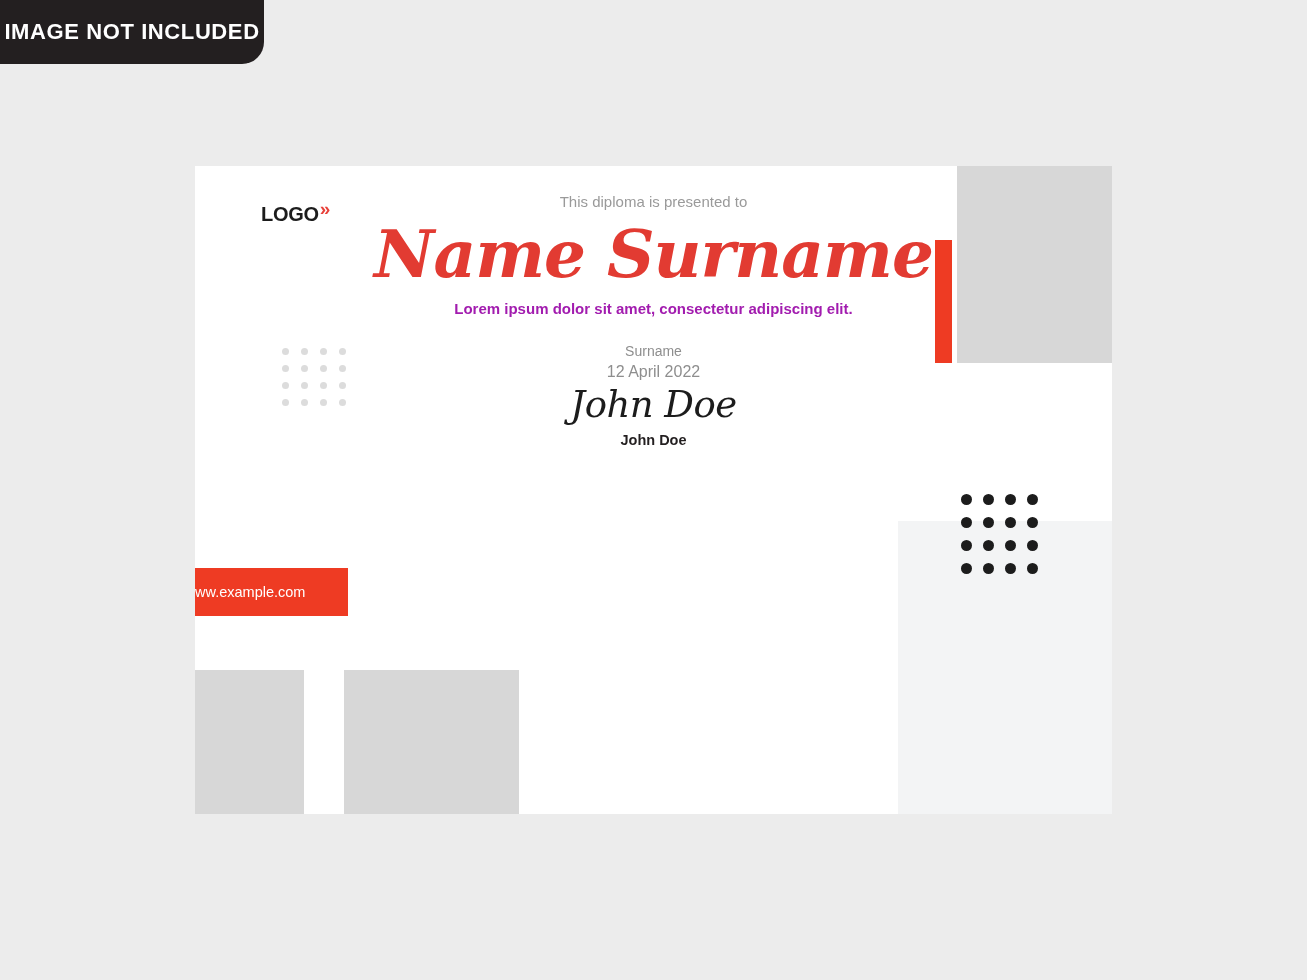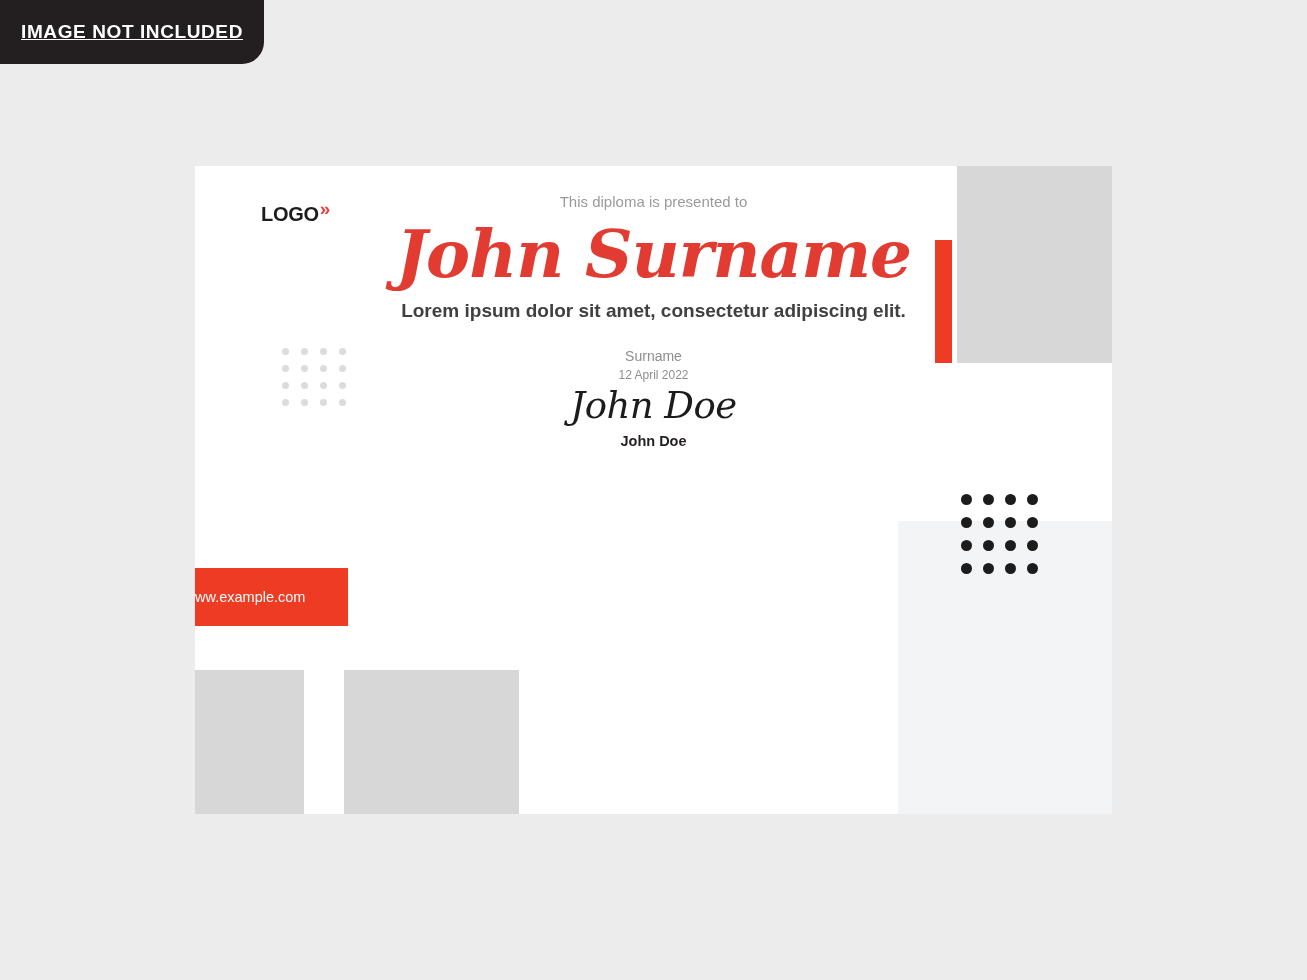--- a/index.html
+++ b/index.html
@@ -23,24 +23,23 @@
     width: 264px;
     height: 64px;
     background: #231f20;
     border-bottom-right-radius: 22px;
     display: flex;
     align-items: center;
     justify-content: center;
   }
   .notice-badge-label {
     color: #ffffff;
-    font-size: 19px;
+    font-size: 22px;
     font-weight: bold;
     letter-spacing: 0.6px;
-    text-decoration: underline;
   }
 
   
   .certificate-card {
     position: absolute;
     left: 195px;
     top: 166px;
     width: 917px;
     height: 648px;
     background: #ffffff;
@@ -94,21 +93,21 @@
     height: 144px;
     background: #d7d7d7;
   }
 
   
   .website-tab {
     position: absolute;
     left: 0px;
     top: 402px;
     width: 153px;
-    height: 58px;
+    height: 48px;
     background: #ee3b23;
     display: flex;
     align-items: center;
   }
   .website-tab-label {
     color: #ffffff;
     font-size: 14.5px;
     margin-left: 0px;
     white-space: nowrap;
   }
@@ -215,40 +214,40 @@
     font-family: "DejaVu Serif", serif;
     font-style: italic;
     font-weight: bold;
     font-size: 66px;
     color: #e23b32;
     line-height: 1.18;
     letter-spacing: -1px;
   }
   .lead-line {
     margin-top: 6px;
-    font-size: 19px;
-    font-weight: bold;
-    color: #404040;
+    font-size: 15px;
+    font-weight: bold;
+    color: #a21caf;
   }
   .body-text {
     margin-top: 11px;
     width: 460px;
     text-align: center;
     font-size: 12.6px;
     line-height: 1.52;
     color: #9d9d9d;
   }
   .role {
     margin-top: 26px;
     font-size: 14px;
     color: #8e8e8e;
   }
   .date {
     margin-top: 4px;
-    font-size: 12px;
+    font-size: 16px;
     color: #8e8e8e;
   }
   .signature {
     margin-top: 2px;
     font-family: "DejaVu Serif", serif;
     font-style: italic;
     font-size: 37px;
     color: #1c1c1c;
     letter-spacing: -0.5px;
   }
@@ -382,21 +381,21 @@
 
   <div class="logo">
     <span class="logo-text">LOGO</span>
     <span class="logo-chevrons">»</span>
   </div>
 
   <div class="content">
 
 
     <div class="presented-to">This diploma is presented to</div>
-    <div class="recipient-name">John Surname</div>
+    <div class="recipient-name">Name Surname</div>
     <div class="lead-line">Lorem ipsum dolor sit amet, consectetur adipiscing elit.</div>
 
     <div class="role">Surname</div>
     <div class="date">12 April 2022</div>
     <div class="signature">John Doe</div>
     <div class="signer-name">John Doe</div>
   </div>
 
 </div>
 

